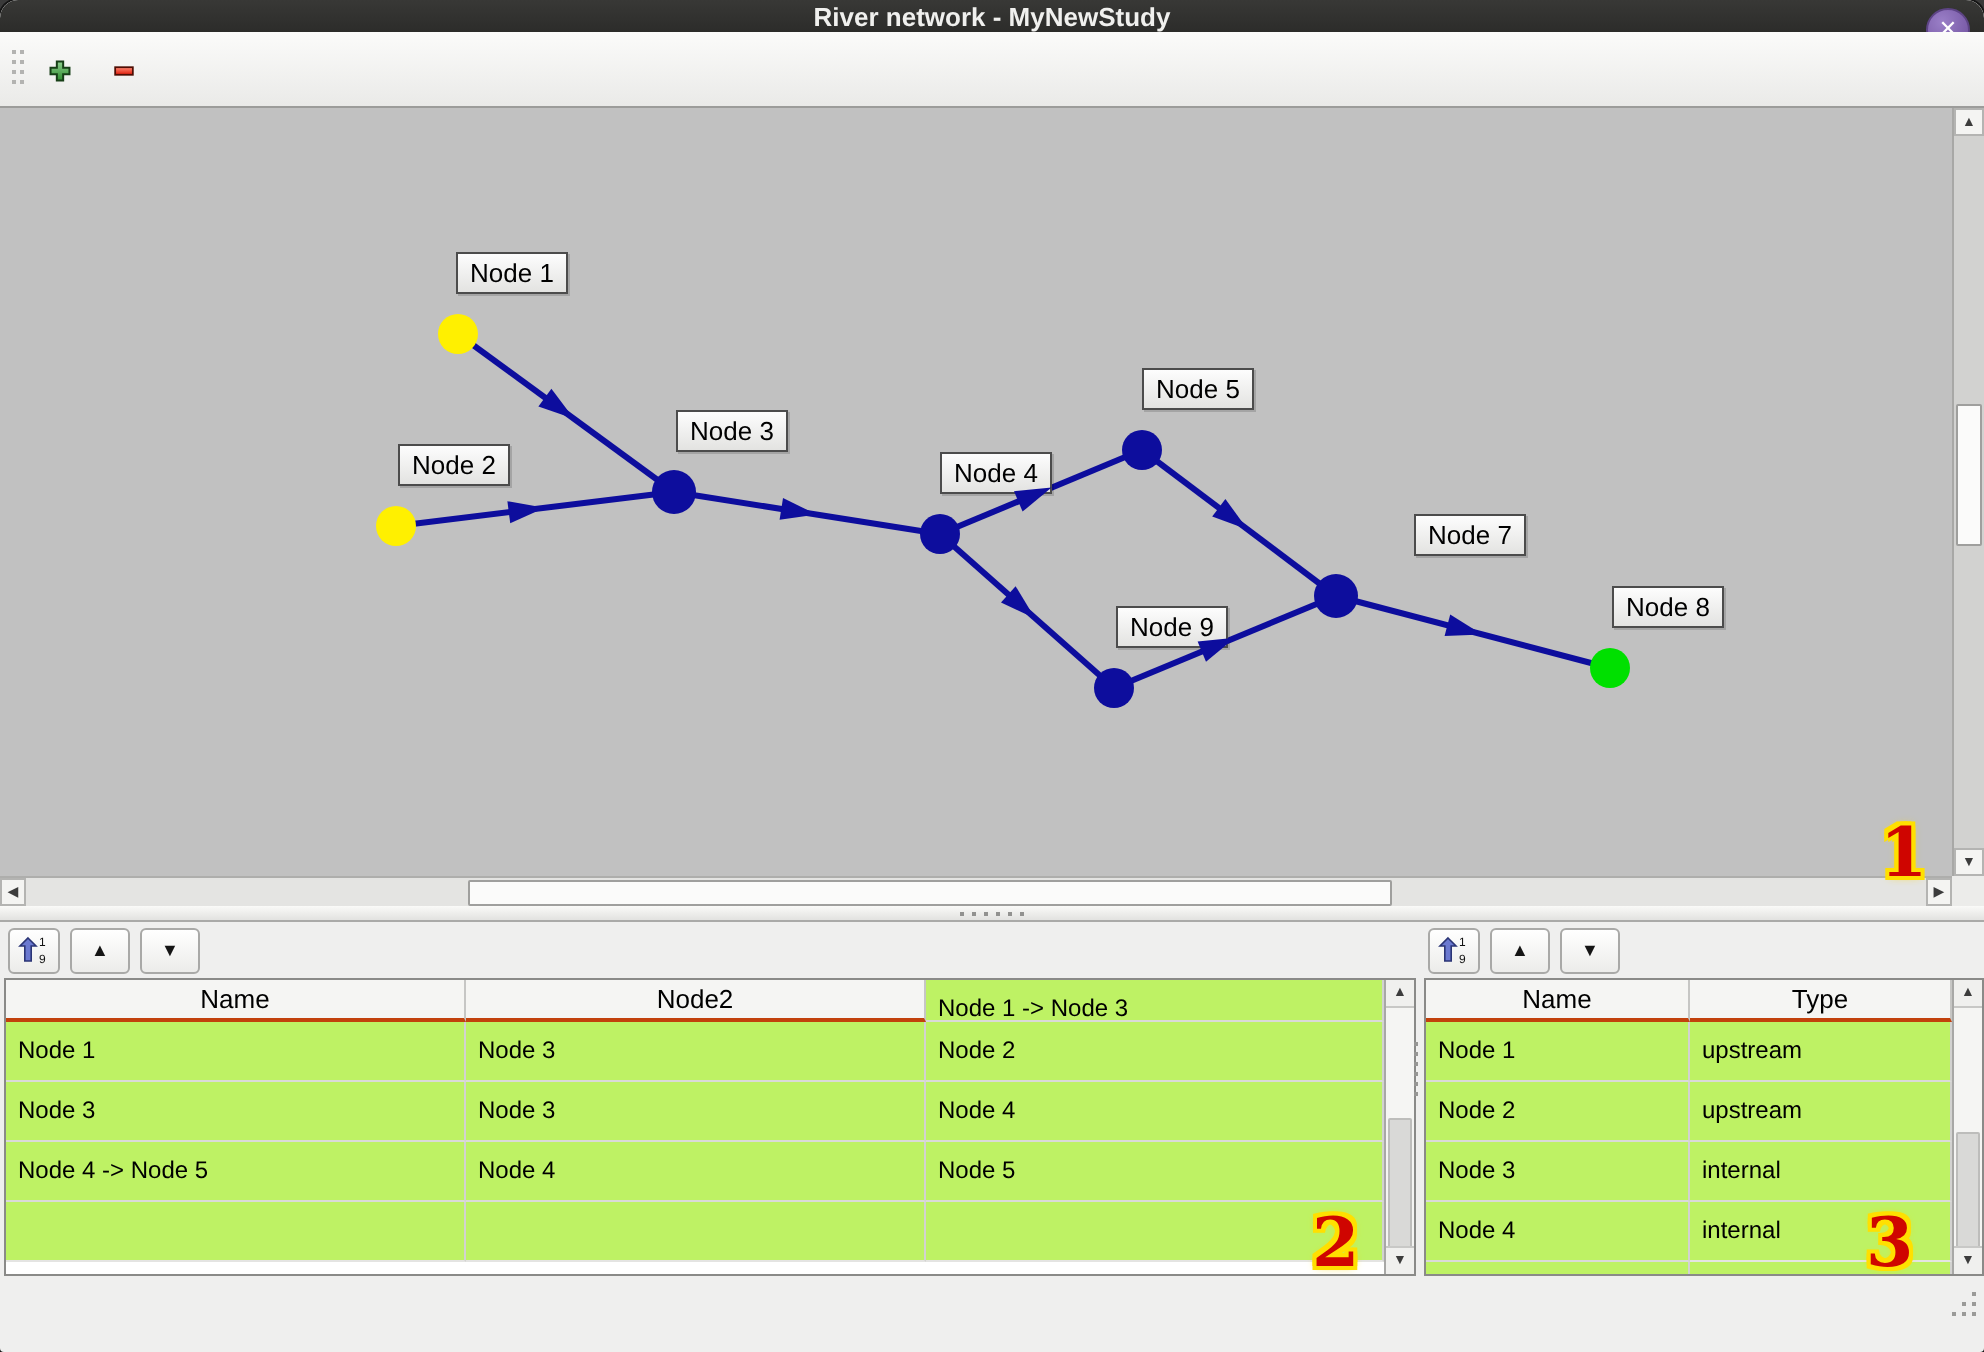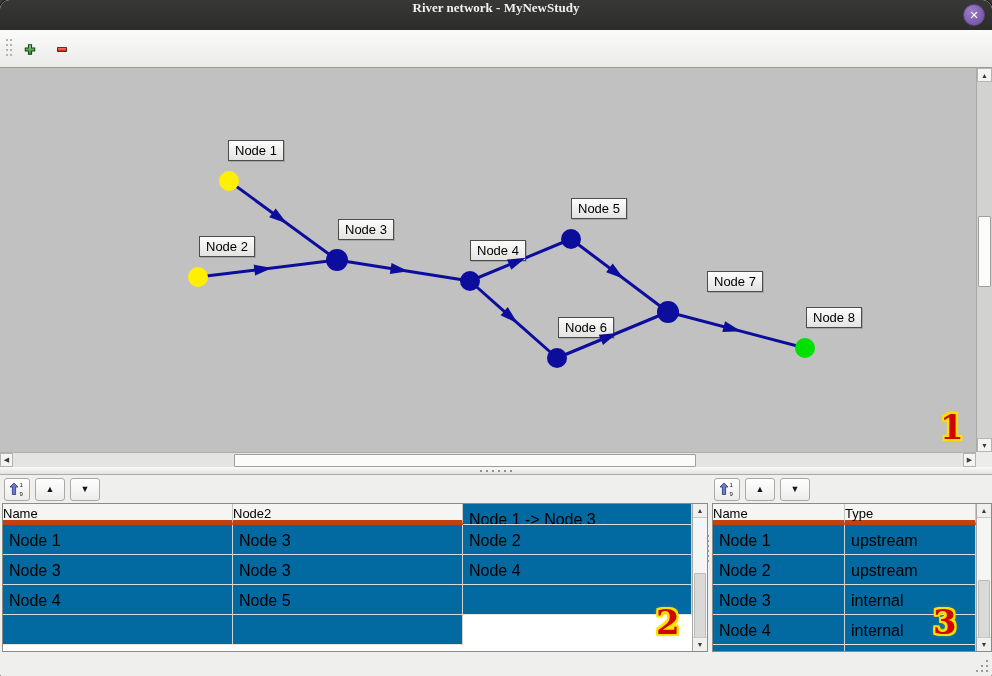--- a/index.html
+++ b/index.html
@@ -1,20 +1,20 @@
 <!DOCTYPE html>
 <html><head>
 <meta charset="utf-8">
 <style>
   html,body{margin:0;padding:0;background:#3a3a3a;font-family:"Liberation Sans","DejaVu Sans",sans-serif;}
   .window{position:relative;width:992px;height:676px;background:#efefee;border-radius:9px 9px 2px 2px;
           box-shadow:0 0 0 1px #151515;overflow:hidden;}
   
-  .titlebar{height:30px;background:linear-gradient(#383836,#2c2c2a);border-radius:9px 9px 0 0;
-            display:flex;align-items:flex-start;justify-content:center;position:relative;font-family:Liberation Serif, serif;}
+  .titlebar{height:16px;background:linear-gradient(#383836,#2c2c2a);border-radius:9px 9px 0 0;
+            display:flex;align-items:flex-end;justify-content:center;position:relative;}
   .title{color:#f0f0ee;font-size:13px;font-weight:bold;}
   .close-btn{position:absolute;right:7px;top:4px;width:22px;height:22px;border-radius:50%;
              background:radial-gradient(circle at 35% 30%,#9a7fc7,#7a5ca8 70%);border:1px solid #5d4485;
              color:#fff;font-size:11px;line-height:20px;text-align:center;box-sizing:border-box;cursor:pointer;}
   
   .toolbar{height:37px;background:linear-gradient(#fbfbfa,#eaeae8);border-bottom:1px solid #9c9c9a;
            position:relative;}
   .tb-handle{position:absolute;left:6px;top:9px;width:8px;height:20px;
              background:repeating-linear-gradient(#b3b3b1 0 2px,transparent 2px 5px);
              -webkit-mask:linear-gradient(90deg,#000 2px,transparent 2px 4px,#000 4px 6px,transparent 6px);
@@ -64,24 +64,24 @@
             display:flex;align-items:center;justify-content:center;cursor:pointer;box-sizing:border-box;}
   .mini-btn.sort{width:26px;}
   .mini-btn.arrow{width:30px;font-size:9px;color:#151515;}
   
   .table{position:absolute;top:28px;bottom:3px;background:#fff;border:1px solid #8a8a88;box-sizing:border-box;display:flex;}
   .panel.left .table{left:2px;right:2px;}
   .panel.right .table{left:2px;right:0;}
   .t-grid{flex:1;display:grid;grid-template-rows:21px repeat(5,30px);overflow:hidden;}
   .links-grid{grid-template-columns:230px 230px 1fr;}
   .nodes-grid{grid-template-columns:132px 1fr;}
-  .th{background:#f5f5f3;border-bottom:5px solid #c2410c;border-right:1px solid #c6c6c4;
-      font-size:13px;text-align:left;padding-top:2px;box-sizing:border-box;}
-  .td{font-size:16px;padding:7px 0 0 6px;border-bottom:1px solid #dadad8;border-right:1px solid #d2d2d0;
-      box-sizing:border-box;white-space:nowrap;overflow:hidden;background:#0369a1;}
+  .th{background:#f5f5f3;border-bottom:2px solid #c2410c;border-right:1px solid #c6c6c4;
+      font-size:13px;text-align:center;padding-top:2px;box-sizing:border-box;}
+  .td{font-size:12px;padding:7px 0 0 6px;border-bottom:1px solid #dadad8;border-right:1px solid #d2d2d0;
+      box-sizing:border-box;white-space:nowrap;overflow:hidden;background:#bef264;}
   .t-grid > *:nth-last-child(-n+3){border-bottom-color:#e4e4e2;}
   .t-vscroll{width:14px;border-left:1px solid #a8a8a6;background:#f5f5f3;position:relative;box-sizing:content-box;}
   .t-vscroll .sb-btn{left:0;width:14px;height:14px;background:#f0f0ee;border:none;border-bottom:1px solid #c8c8c6;}
   .t-vscroll .up{top:0;}
   .t-vscroll .down{bottom:0;border-bottom:none;border-top:1px solid #c8c8c6;}
   .t-vscroll .sb-thumb{left:1px;width:12px;background:#d9d9d7;border:1px solid #bdbdbb;}
   .t-vscroll.lt .sb-thumb{top:69px;height:66px;}
   .t-vscroll.rt .sb-thumb{top:76px;height:62px;}
   
   .statusbar{height:22px;background:#efefee;position:relative;}
@@ -151,21 +151,21 @@
           <line x1="571" y1="171" x2="668" y2="244" stroke="#0d0d9d" stroke-width="3"></line>
           <line x1="557" y1="290" x2="668" y2="244" stroke="#0d0d9d" stroke-width="3"></line>
           <line x1="668" y1="244" x2="805" y2="280" stroke="#0d0d9d" stroke-width="3"></line>
         </svg>
       <div class="layer-labels">
           <div class="node-label" style="left: 228px; top: 72px;">Node 1</div>
           <div class="node-label" style="left: 199px; top: 168px;">Node 2</div>
           <div class="node-label" style="left: 338px; top: 151px;">Node 3</div>
           <div class="node-label" style="left: 470px; top: 172px;">Node 4</div>
           <div class="node-label" style="left: 571px; top: 130px;">Node 5</div>
-          <div class="node-label" style="left: 558px; top: 249px;">Node 6</div>
+          <div class="node-label" style="left: 558px; top: 249px;">Node 9</div>
           <div class="node-label" style="left: 707px; top: 203px;">Node 7</div>
           <div class="node-label" style="left: 806px; top: 239px;">Node 8</div>
         </div>
       <svg class="layer-top" width="976" height="384">
           <polygon points="287.0,155.4 269.2,149.3 275.7,140.4" fill="#0d0d9d"></polygon>
           <polygon points="272.3,199.9 255.1,207.6 253.7,196.6" fill="#0d0d9d"></polygon>
           <polygon points="408.4,203.3 389.8,205.9 391.5,195.0" fill="#0d0d9d"></polygon>
           <polygon points="525.8,189.8 511.3,201.8 507.0,191.6" fill="#0d0d9d"></polygon>
           <polygon points="517.6,255.2 500.5,247.3 507.8,239.1" fill="#0d0d9d"></polygon>
           <polygon points="623.8,210.7 606.1,204.3 612.7,195.5" fill="#0d0d9d"></polygon>
@@ -236,20 +236,21 @@
         <div class="t-grid links-grid">
             <div class="th">Name</div>
             <div class="th">Node2</div>
             <div class="td">Node 1 -&gt; Node 3</div>
             <div class="td">Node 1</div>
             <div class="td">Node 3</div>
             <div class="td">Node 2</div>
             <div class="td">Node 3</div>
             <div class="td">Node 3</div>
             <div class="td">Node 4</div>
+            <div class="td">Node 4 -&gt; Node 5</div>
             <div class="td">Node 4</div>
             <div class="td">Node 5</div>
             <div class="td"></div>
             <div class="td"></div>
             <div class="td"></div>
           </div>
         <div class="t-vscroll lt">
           <div class="sb-btn up">
               <span>▲</span>
             </div>

